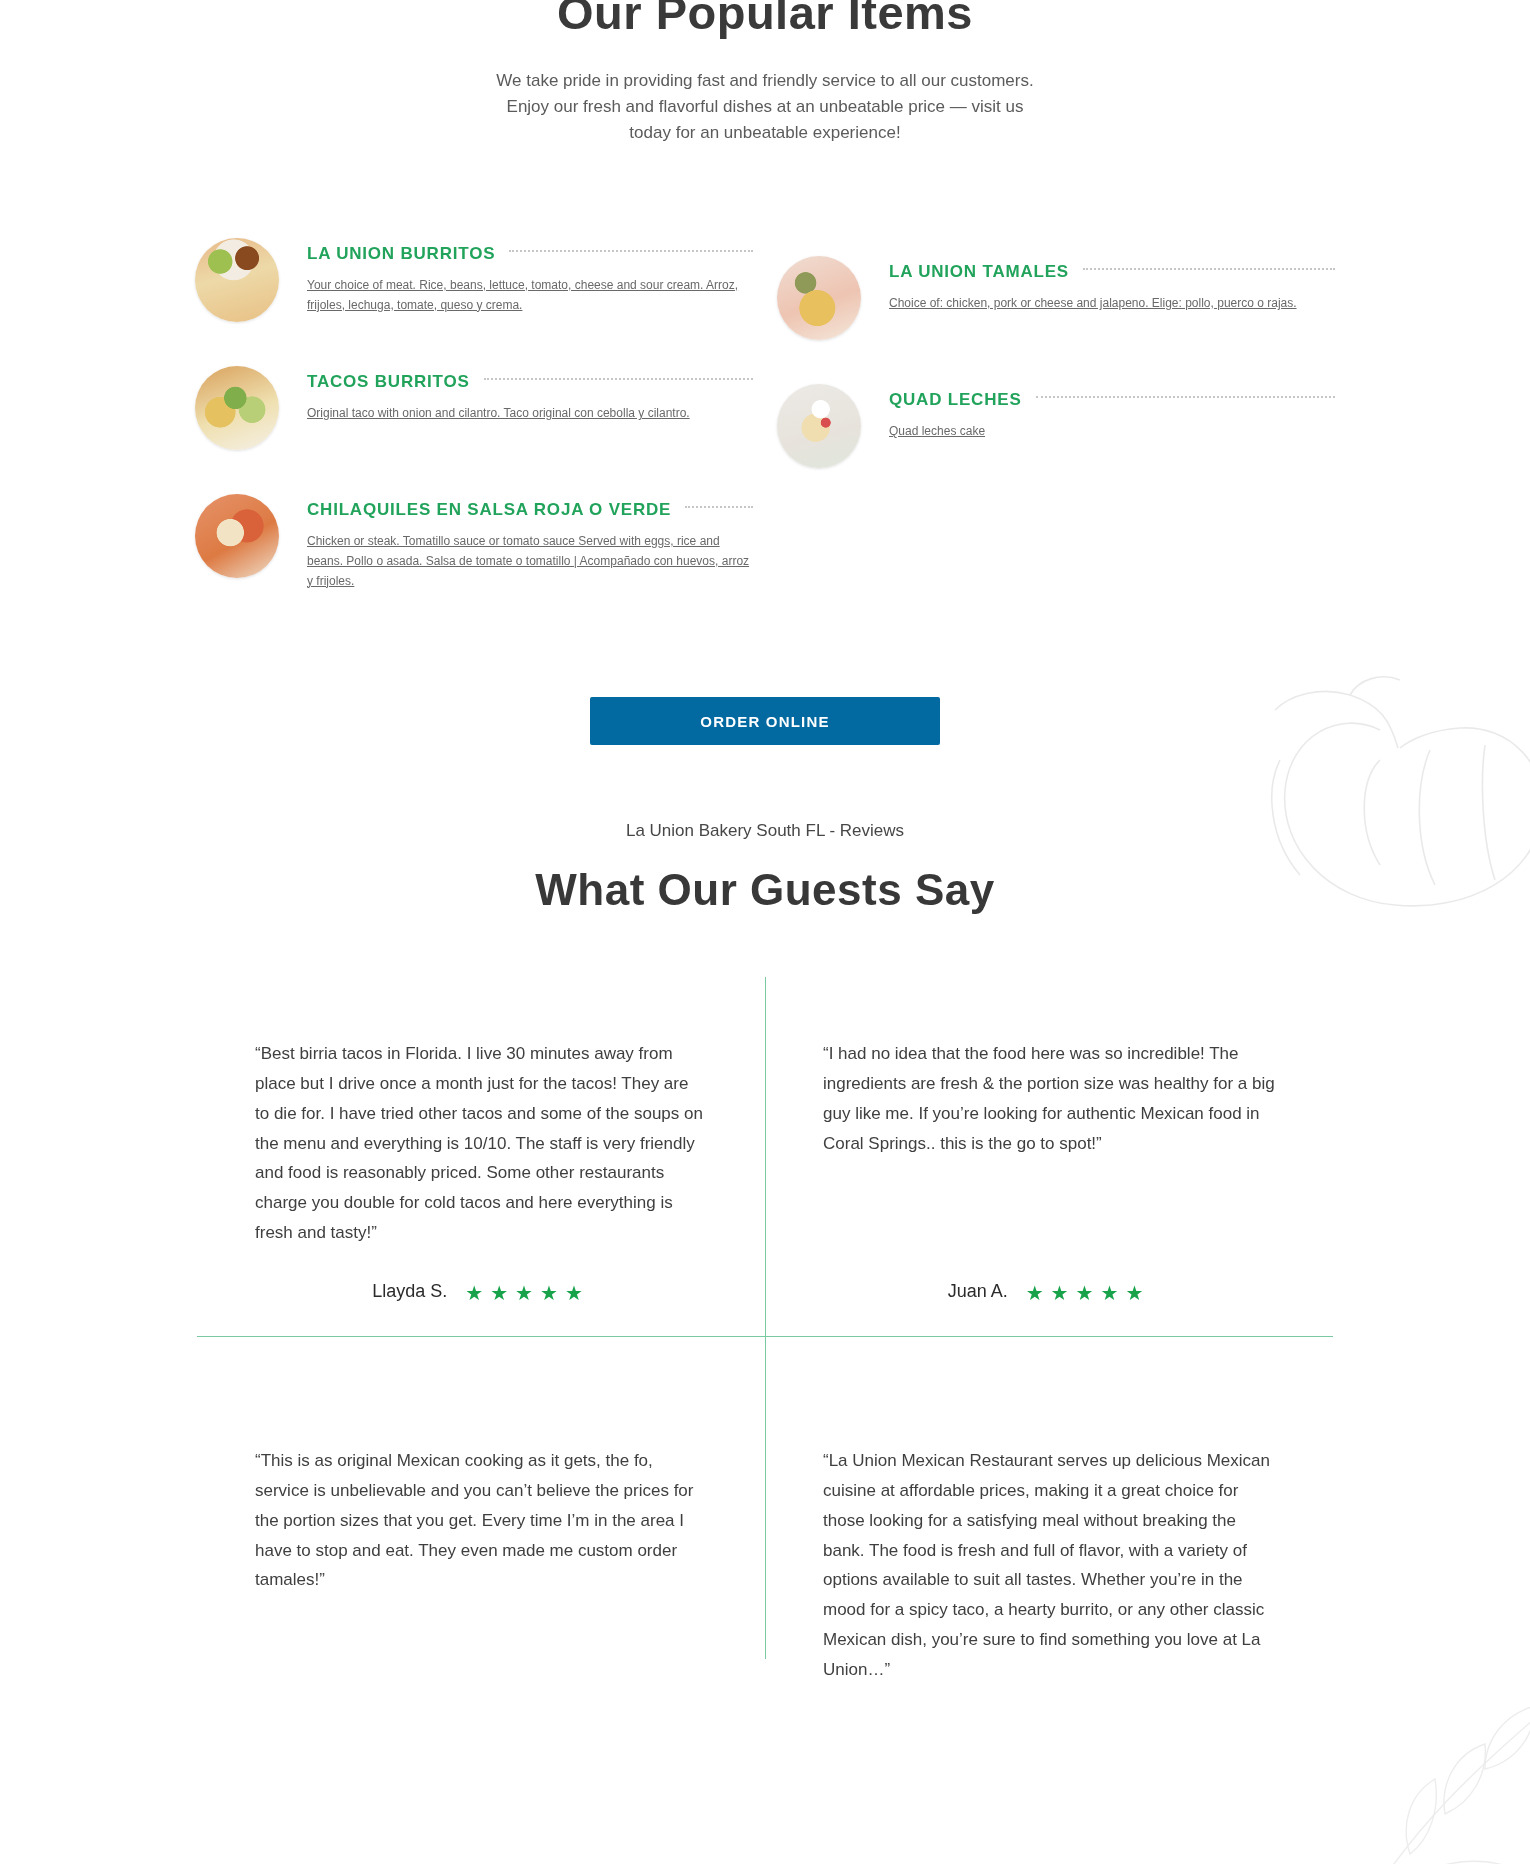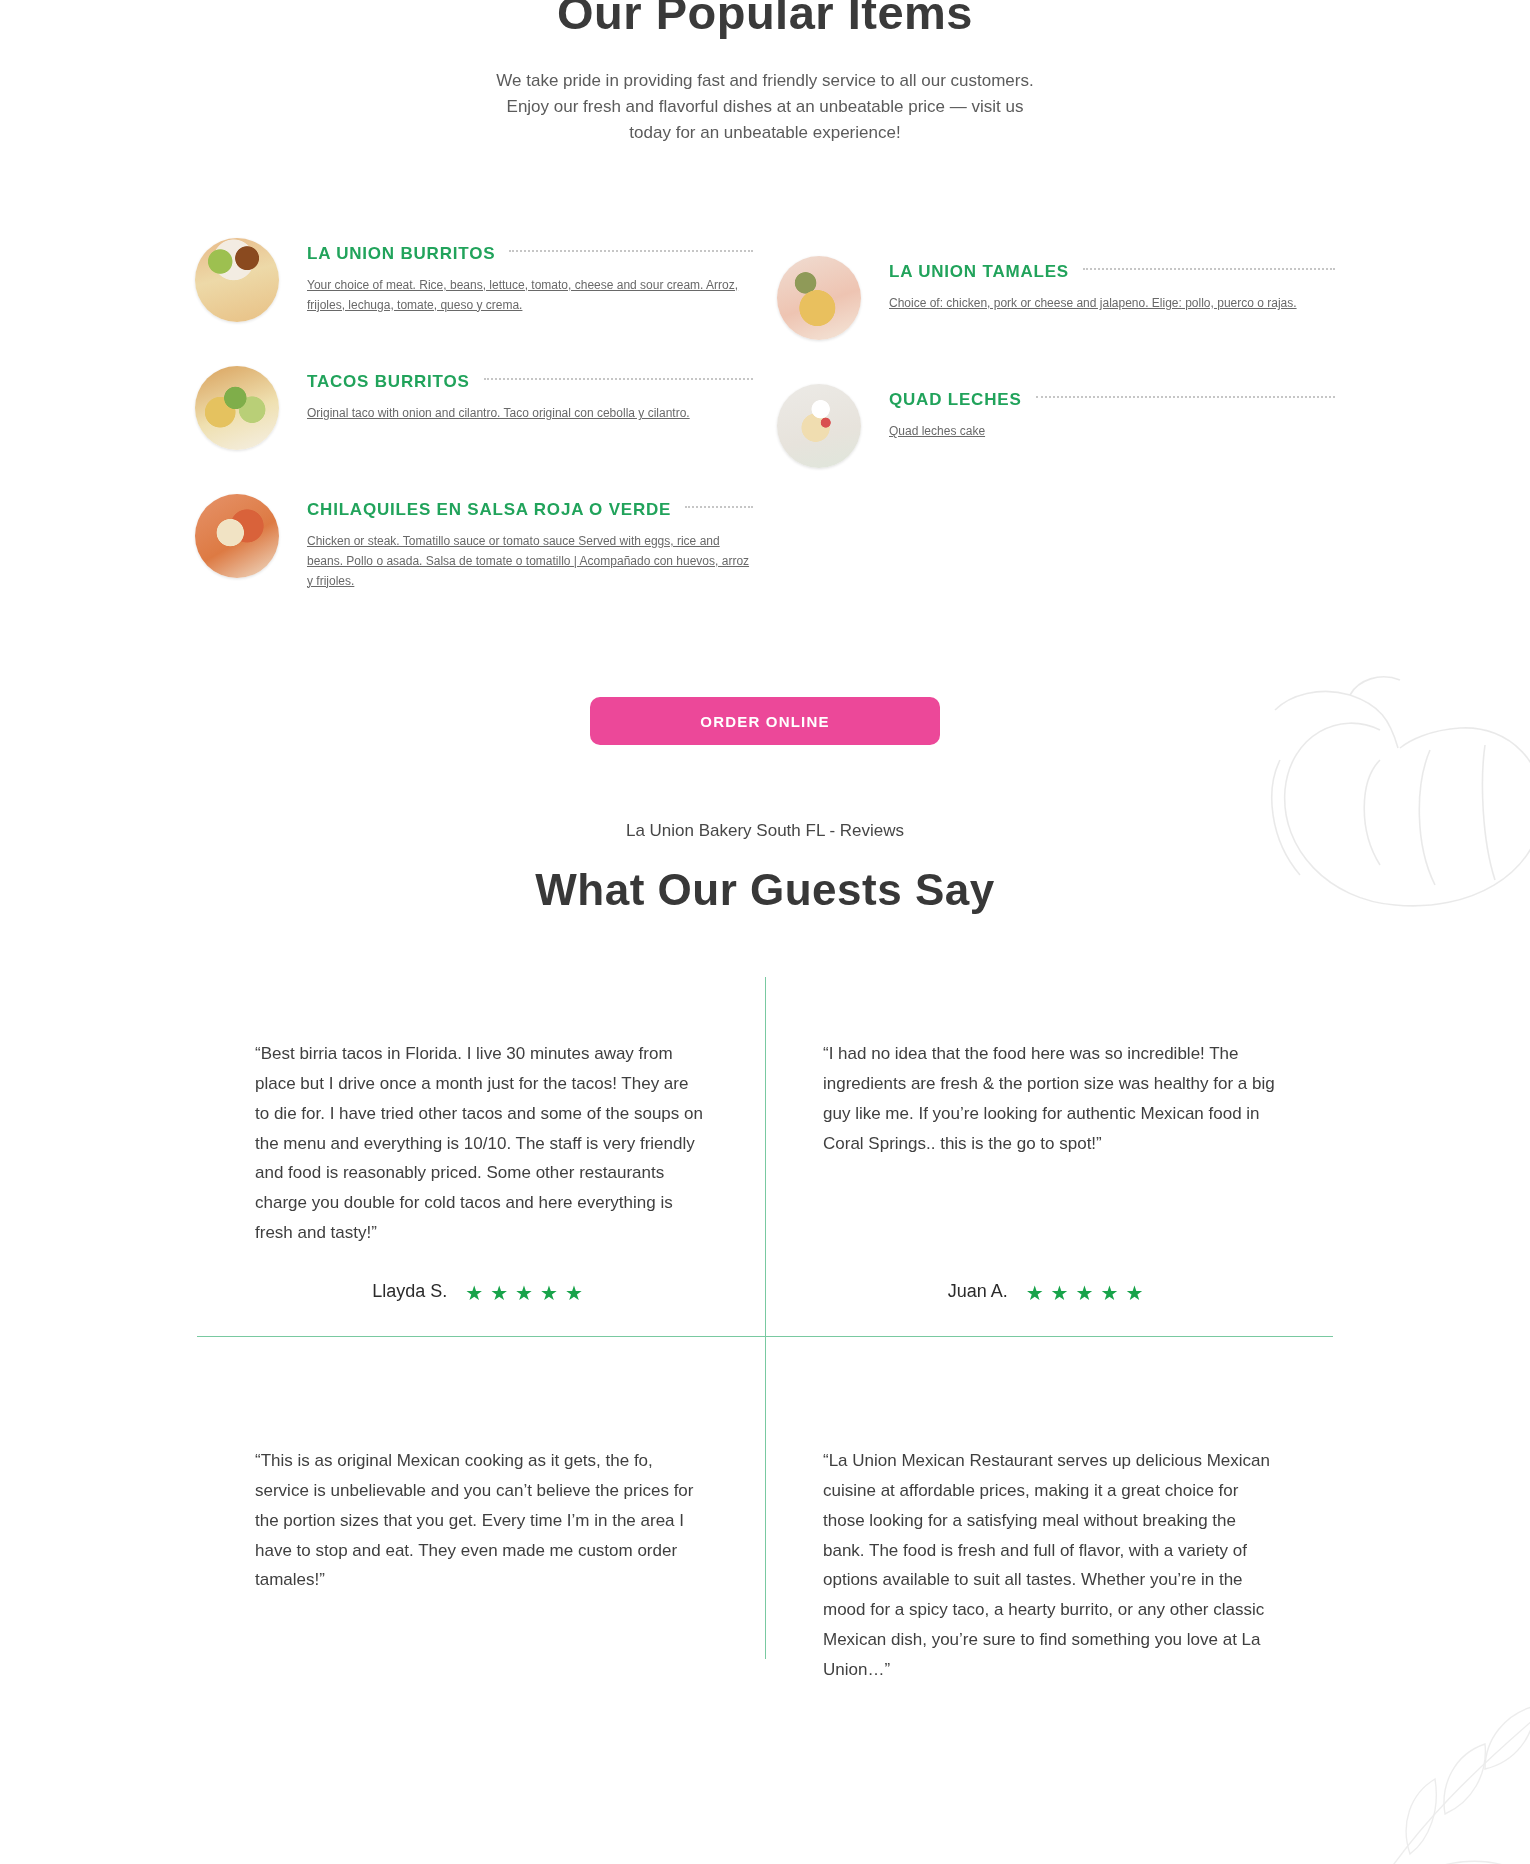--- a/index.html
+++ b/index.html
@@ -106,28 +106,28 @@
     font-size:12px;
     line-height:1.65;
     color:#696969;
     text-decoration:underline;
   }
 
   .order-btn-wrap{text-align:center;margin-top:62px;}
   .order-btn{
     display:inline-block;
     width:350px;height:48px;line-height:48px;
-    background:#ec4899;
+    background:#0369a1;
     color:#ffffff;
     font-family:"Liberation Sans", sans-serif;
     font-size:15px;
     font-weight:700;
     letter-spacing:1.2px;
     text-align:center;
-    border:none;border-radius:10px;
+    border:none;border-radius:2px;
     cursor:pointer;
   }
 
   
   .pepper-sketch{
     position:absolute;
     right:-60px;top:640px;
     opacity:0.35;
     pointer-events:none;
   }

